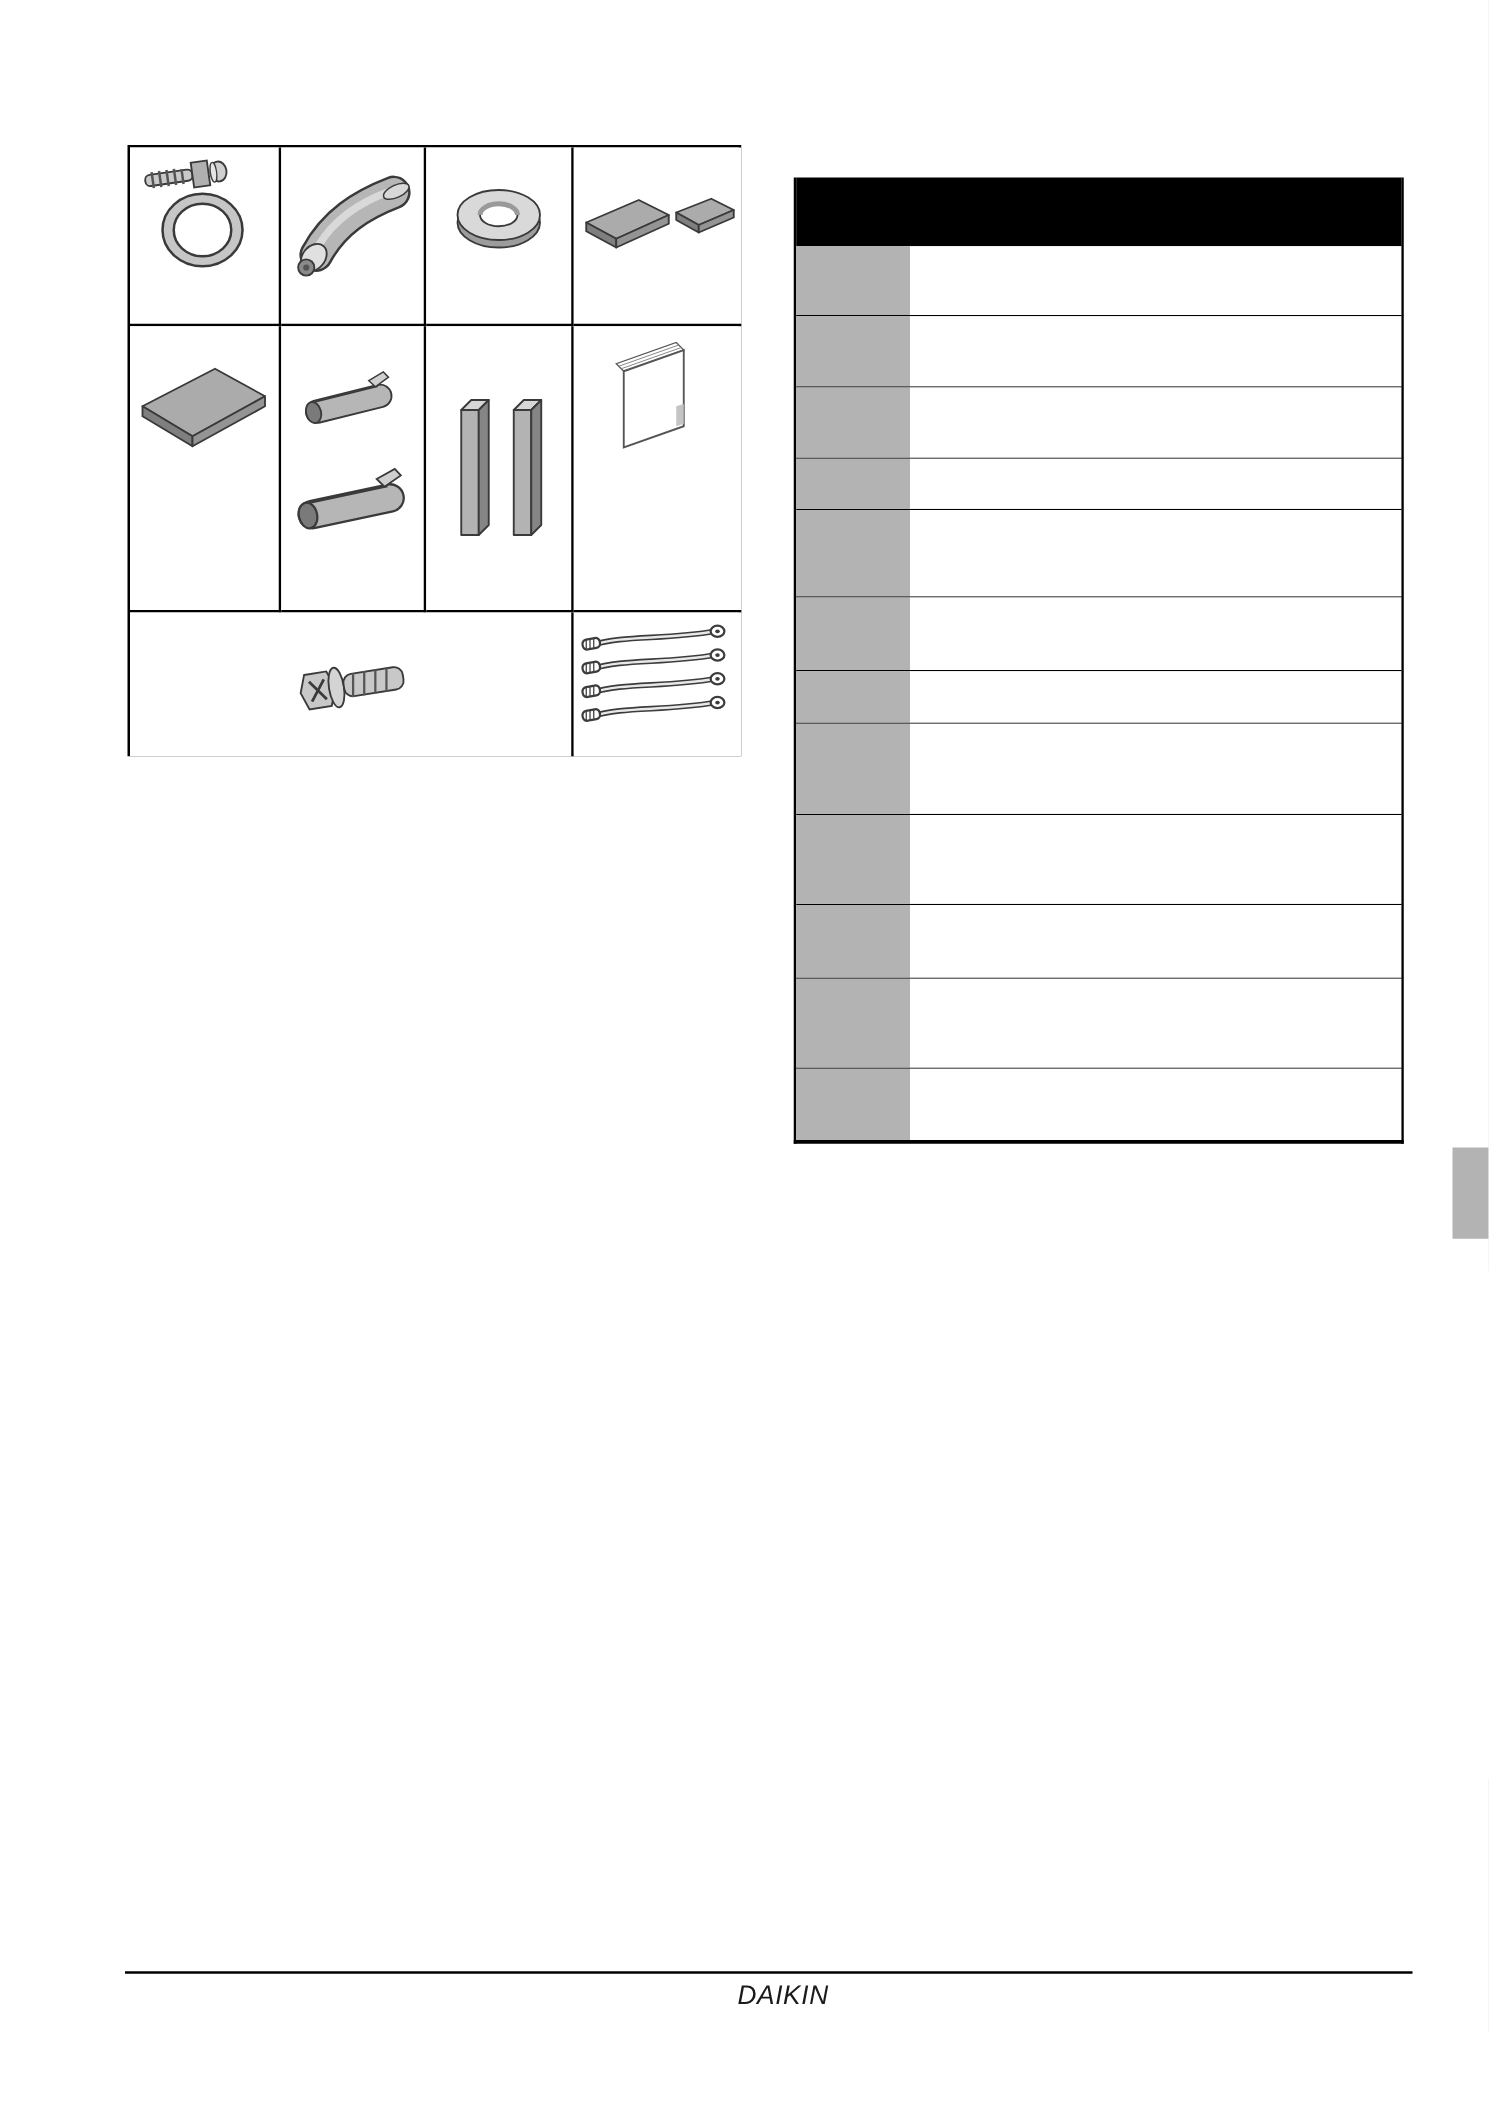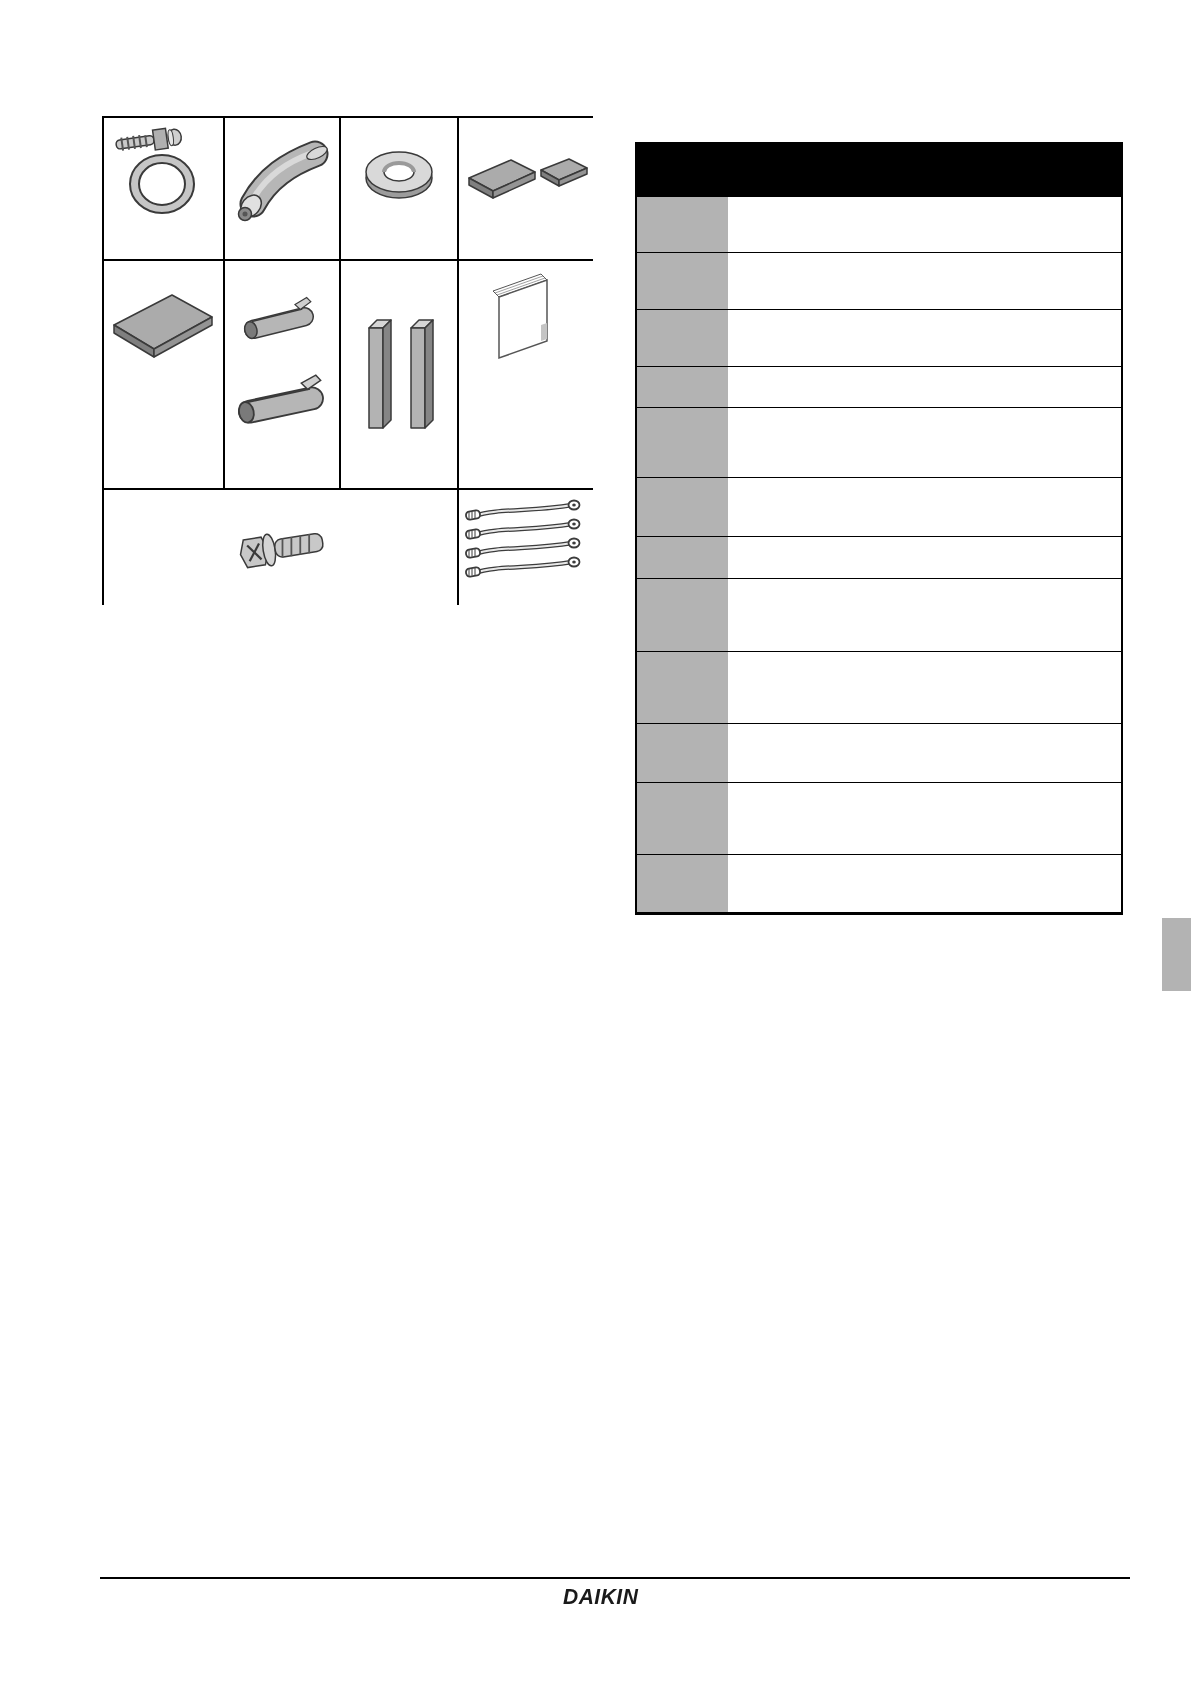--- a/index.html
+++ b/index.html
@@ -68,23 +68,23 @@
     background:var(--section-tab-bg,#b3b3b3);
   }
 
   
   .footer-rule{
     position:absolute;left:100px;top:1577px;width:1030px;height:2px;
     background:var(--line-color,#000);
   }
   .daikin-logo{
     position:absolute;left:563px;top:1586px;width:100px;height:22px;
-    text-align:left;
+    text-align:right;
     font-family:"Liberation Sans",sans-serif;
-    font-weight:bold;font-style:italic;
+    font-weight:normal;font-style:italic;
     font-size:21px;line-height:22px;letter-spacing:0.5px;
     color:var(--logo-color,#1a1a1a);
     transform:scaleY(1.02);
   }
 
   svg{display:block;}
 </style>
 </head>
 <body>
 

